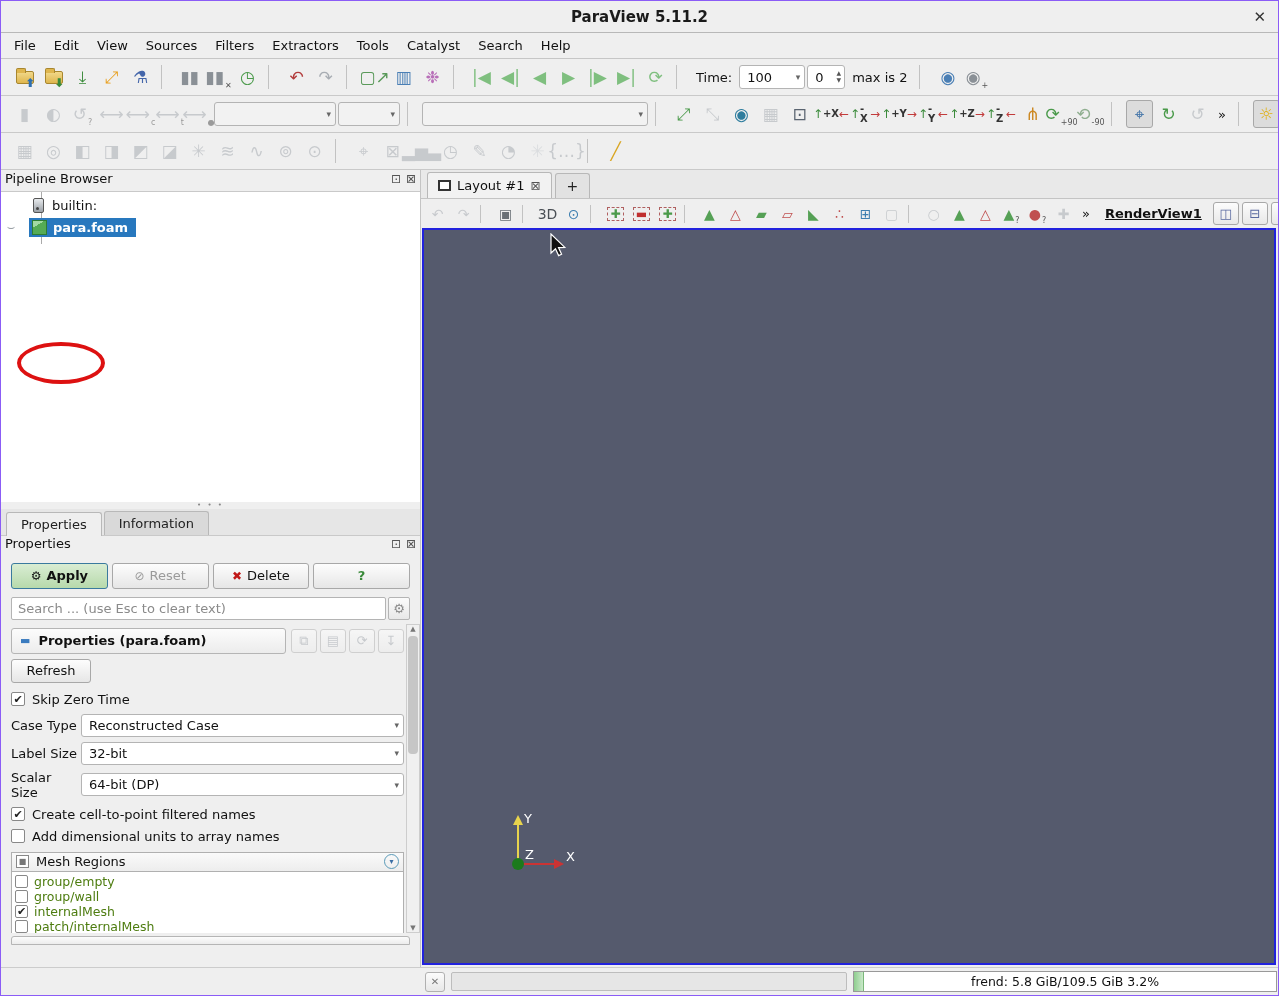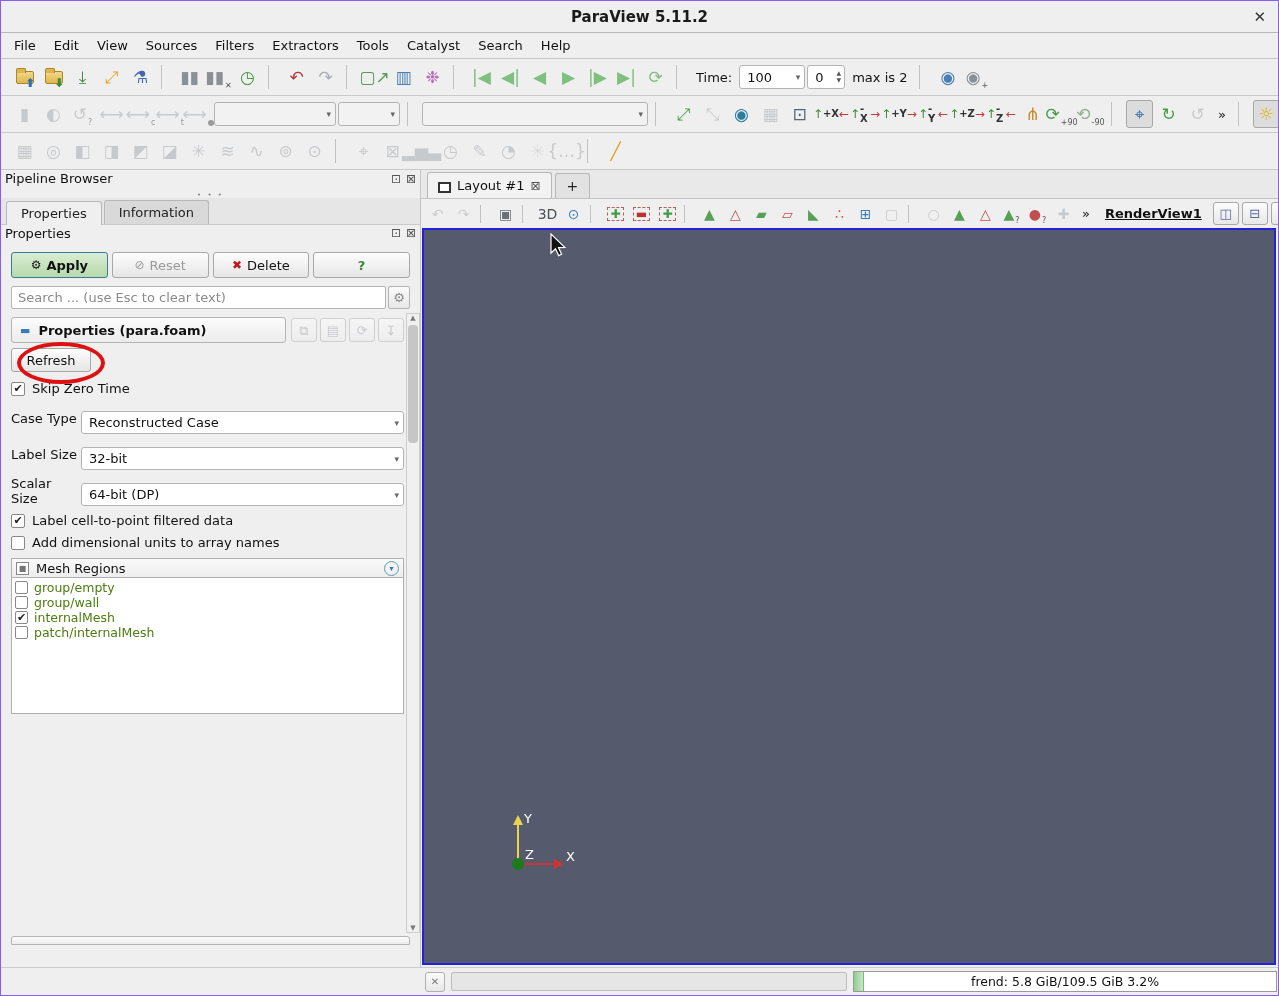--- a/index.html
+++ b/index.html
@@ -88,35 +88,35 @@
   .secbox .dash { color:#3a7bbf; font-size:11px; font-weight:bold; }
   .secbox .st { font-weight:bold; font-size:13px; color:#111; }
   .hbtns { display:flex; gap:3px; margin-left:5px; }
   .hbtns .ticon { width:26px; height:24px; border:1px solid #b5b5b5; background:linear-gradient(#fcfcfc,#ececec); font-size:13px; }
   .refreshbtn { width:80px; height:24px; border:1px solid #a8a8a8; border-radius:3px; background:linear-gradient(#fdfdfd,#e6e6e6); font-size:13px; color:#111; display:flex; align-items:center; justify-content:center; margin:4px 0 9px 0; }
   .ckrow { display:flex; align-items:center; gap:7px; margin:7px 0; font-size:13px; color:#111; }
   .cbx { width:14px; height:14px; border:1px solid #888; background:#fff; border-radius:2px; display:inline-flex; align-items:center; justify-content:center; font-size:11px; color:#222; flex:none; }
   .cbx.sm { width:13px; height:13px; }
   .formrow { display:flex; align-items:center; margin:5px 0; }
   .formrow .flbl { width:70px; font-size:13px; color:#111; flex:none; }
-  .formrow .combo { flex:1; height:23px;margin-top:8px; }
+  .formrow .combo { flex:1; height:23px; }
   .meshhead { display:flex; align-items:center; gap:7px; border:1px solid #b0b0b0; background:linear-gradient(#fafafa,#ededed); height:20px; padding:0 4px; margin-top:8px; }
   .meshhead .mtitle { flex:1; font-size:13px; color:#111; }
   .tricbx { width:13px; height:13px; border:1px solid #888; background:#fff; display:inline-flex; align-items:center; justify-content:center; font-size:8px; color:#777; }
   .circarrow { width:15px; height:15px; border:1.5px solid #5a9ab8; border-radius:50%; display:inline-flex; align-items:center; justify-content:center; font-size:8px; color:#3a6ea5; }
   .meshlist { border:1px solid #b0b0b0; border-top:none; background:#fff; height:136px; padding:2px 0 0 3px; overflow:hidden; }
   .mrow { display:flex; align-items:center; gap:6px; height:15px; }
   .mrow .mlbl { font-size:12.5px; color:#4d7c0f; }
   .partialbox { height:9px; border:1px solid #b5b5b5; border-radius:3px 3px 0 0; background:linear-gradient(#fcfcfc,#ececec); margin:3px 10px 0 10px; flex:none; }
   .leftbottomgap { height:22px; flex:none; }
 
   
   .rightcol { flex:1; display:flex; flex-direction:column; min-width:0; background:#efefef; }
   .viewtabs { height:29px; display:flex; align-items:flex-end; padding-left:6px; background:#e9e9e9; border-bottom:1px solid #c4c4c4; flex:none; }
-  .vtab { display:flex; align-items:flex-end; gap:6px; font-size:13px; background:#f2f2f2; border:1px solid #b8b8b8; border-bottom:none; border-radius:3px 3px 0 0; padding:5px 10px; color:#111; }
+  .vtab { display:flex; align-items:center; gap:6px; font-size:13px; background:#f2f2f2; border:1px solid #b8b8b8; border-bottom:none; border-radius:3px 3px 0 0; padding:5px 10px; color:#111; }
   .vtab .wglyph { width:13px; height:11px; border:2px solid #333; background:#fff; display:inline-block; }
   .vtab .tclose { font-size:12px; color:#555; }
   .addtab { font-size:14px; border:1px solid #b8b8b8; border-bottom:none; border-radius:3px 3px 0 0; background:#e2e2e2; padding:4px 11px; margin-left:3px; color:#222; }
   .viewtb { height:29px; display:flex; align-items:center; padding:0 4px; gap:1px; flex:none; }
   .viewtb .ticon { width:25px; height:24px; font-size:14px; }
   .viewtb .tsep { height:18px; margin:0 3px; }
   .rvname { font-weight:bold; font-size:13px; text-decoration:underline; color:#111; margin:0 10px 0 8px; }
   .winbtns { display:flex; gap:3px; margin-right:4px; }
   .wb { width:26px; height:23px; border:1px solid #a8a8a8; border-radius:3px; background:linear-gradient(#fcfcfc,#e8e8e8); display:flex; align-items:center; justify-content:center; font-size:13px; color:#5a6aa0; }
   .wb.max { color:#111; }
@@ -428,20 +428,34 @@
 
   <div class="main">
     <div class="leftcol">
 
       <div class="docktitle">
         <span class="dtxt">Pipeline Browser</span>
         <span class="dockbtn">⊡</span>
         <span class="dockbtn">⊠</span>
       </div>
 
+      <div class="tree">
+        <div class="treeline"></div>
+        <div class="trow builtin">
+          <span class="srvicon"></span>
+          <span class="tl">builtin:</span>
+        </div>
+        <div class="trow">
+          <span class="eyeicon">⌣</span>
+          <span class="selbox">
+            <span class="cube"></span>
+            <span class="tl">para.foam</span>
+          </span>
+        </div>
+      </div>
 
       <div class="splitter"></div>
 
       <div class="paneltabs">
         <span class="ptab active">Properties</span>
         <span class="ptab">Information</span>
       </div>
 
       <div class="docktitle" style="border-top:1px solid #c9c9c9;">
         <span class="dtxt">Properties</span>
@@ -521,21 +535,21 @@
           <div class="formrow">
             <span class="flbl">Scalar Size</span>
             <span class="combo">
               <span class="cv">64-bit (DP)</span>
                 <span class="ca">▾</span>
             </span>
           </div>
 
           <div class="ckrow">
             <span class="cbx">✔</span>
-            <span>Label cell-to-point filtered data</span>
+            <span>Create cell-to-point filtered names</span>
           </div>
           <div class="ckrow">
             <span class="cbx"></span>
             <span>Add dimensional units to array names</span>
           </div>
 
           <div class="meshhead">
             <span class="tricbx">■</span>
             <span class="mtitle">Mesh Regions</span>
             <span class="circarrow">▾</span>

